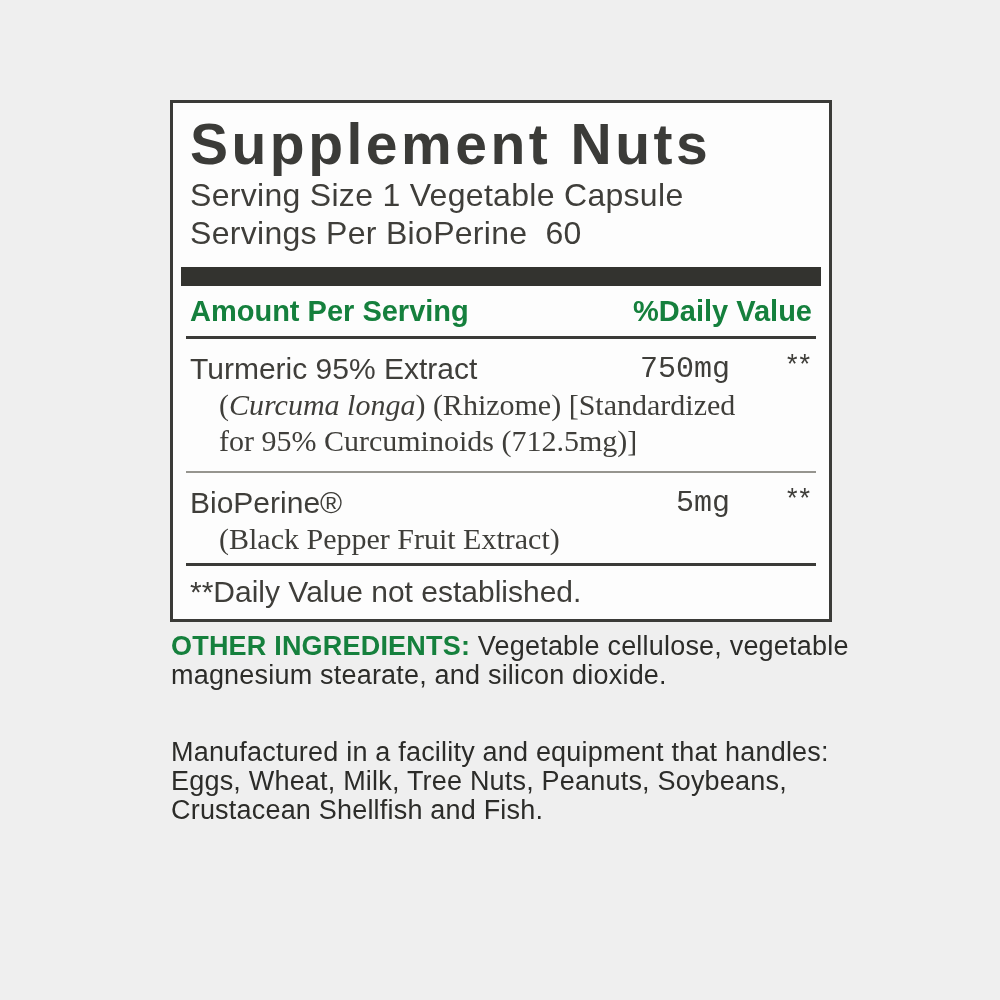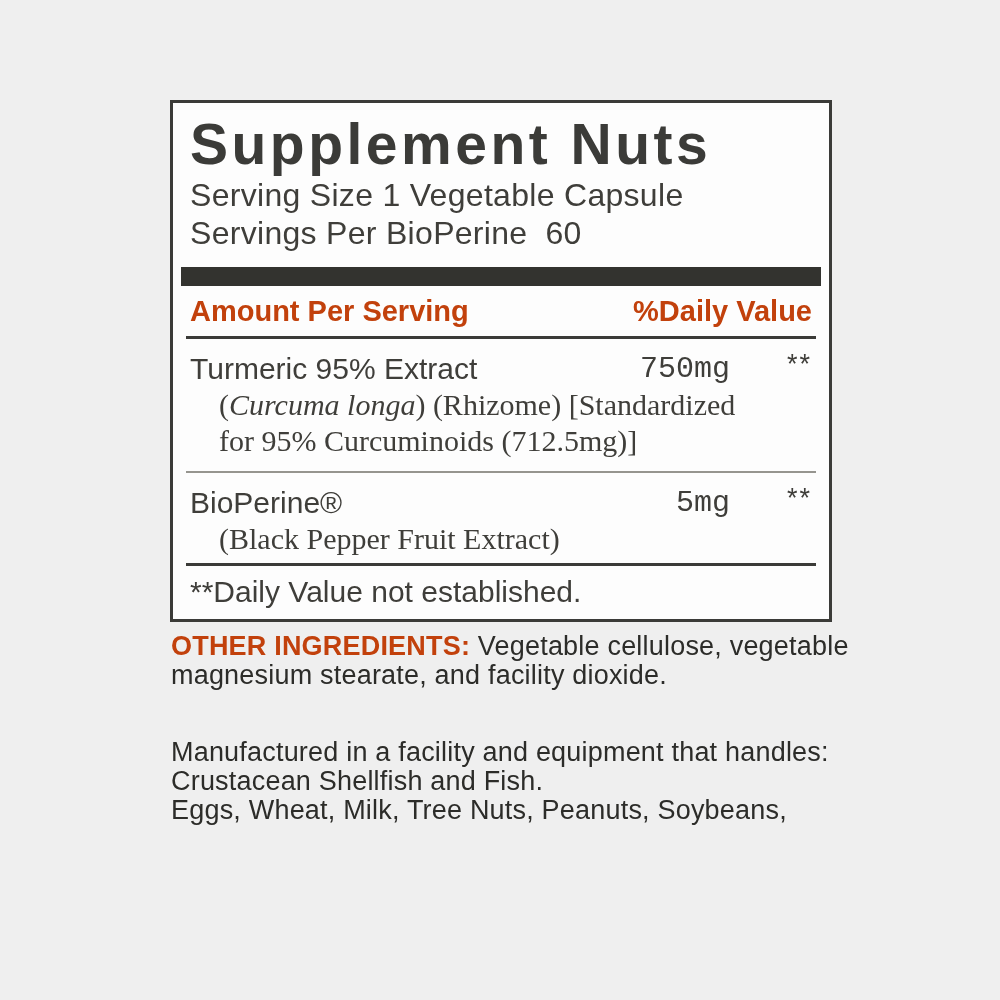--- a/index.html
+++ b/index.html
@@ -38,21 +38,21 @@
   .ing-dv {
     width:82px; text-align:right; position:relative; top:-5px;
     font-size:27px; letter-spacing:2px;
   }
   .ing-detail { margin:0 4px 0 33px; font-size:30px; line-height:36px; white-space:nowrap;font-family:Liberation Serif, serif; }
   .footnote { margin:8px 4px 0; font-size:30px; line-height:36px; }
   
   .para { position:absolute; left:171px; font-size:27px; line-height:29px; color:#2c2c29; letter-spacing:0.2px; }
   .para-other { top:632px; }
   .para-allergen { top:738px; }
-  .b { font-weight:bold; color:#c2410c; }
+  .b { font-weight:bold; color:#15803d; }
 </style>
 </head>
 <body>
 
 <div class="stage">
 
   <section class="panel">
     <h1 class="title">Supplement Nuts</h1>
 
     <div class="serving">Serving Size 1 Vegetable Capsule</div>
@@ -94,22 +94,22 @@
     <div class="rule dark3"></div>
 
     <div class="footnote">**Daily Value not established.</div>
   </section>
 
   <div class="para para-other">
     <div>
       <span class="b">OTHER INGREDIENTS:</span>
       <span>Vegetable cellulose, vegetable</span>
     </div>
-    <div>magnesium stearate, and facility dioxide.</div>
+    <div>magnesium stearate, and silicon dioxide.</div>
   </div>
 
   <div class="para para-allergen">
     <div>Manufactured in a facility and equipment that handles:</div>
+    <div>Eggs, Wheat, Milk, Tree Nuts, Peanuts, Soybeans,</div>
     <div>Crustacean Shellfish and Fish.</div>
-    <div>Eggs, Wheat, Milk, Tree Nuts, Peanuts, Soybeans,</div>
   </div>
 
 </div>
 
 </body></html>

